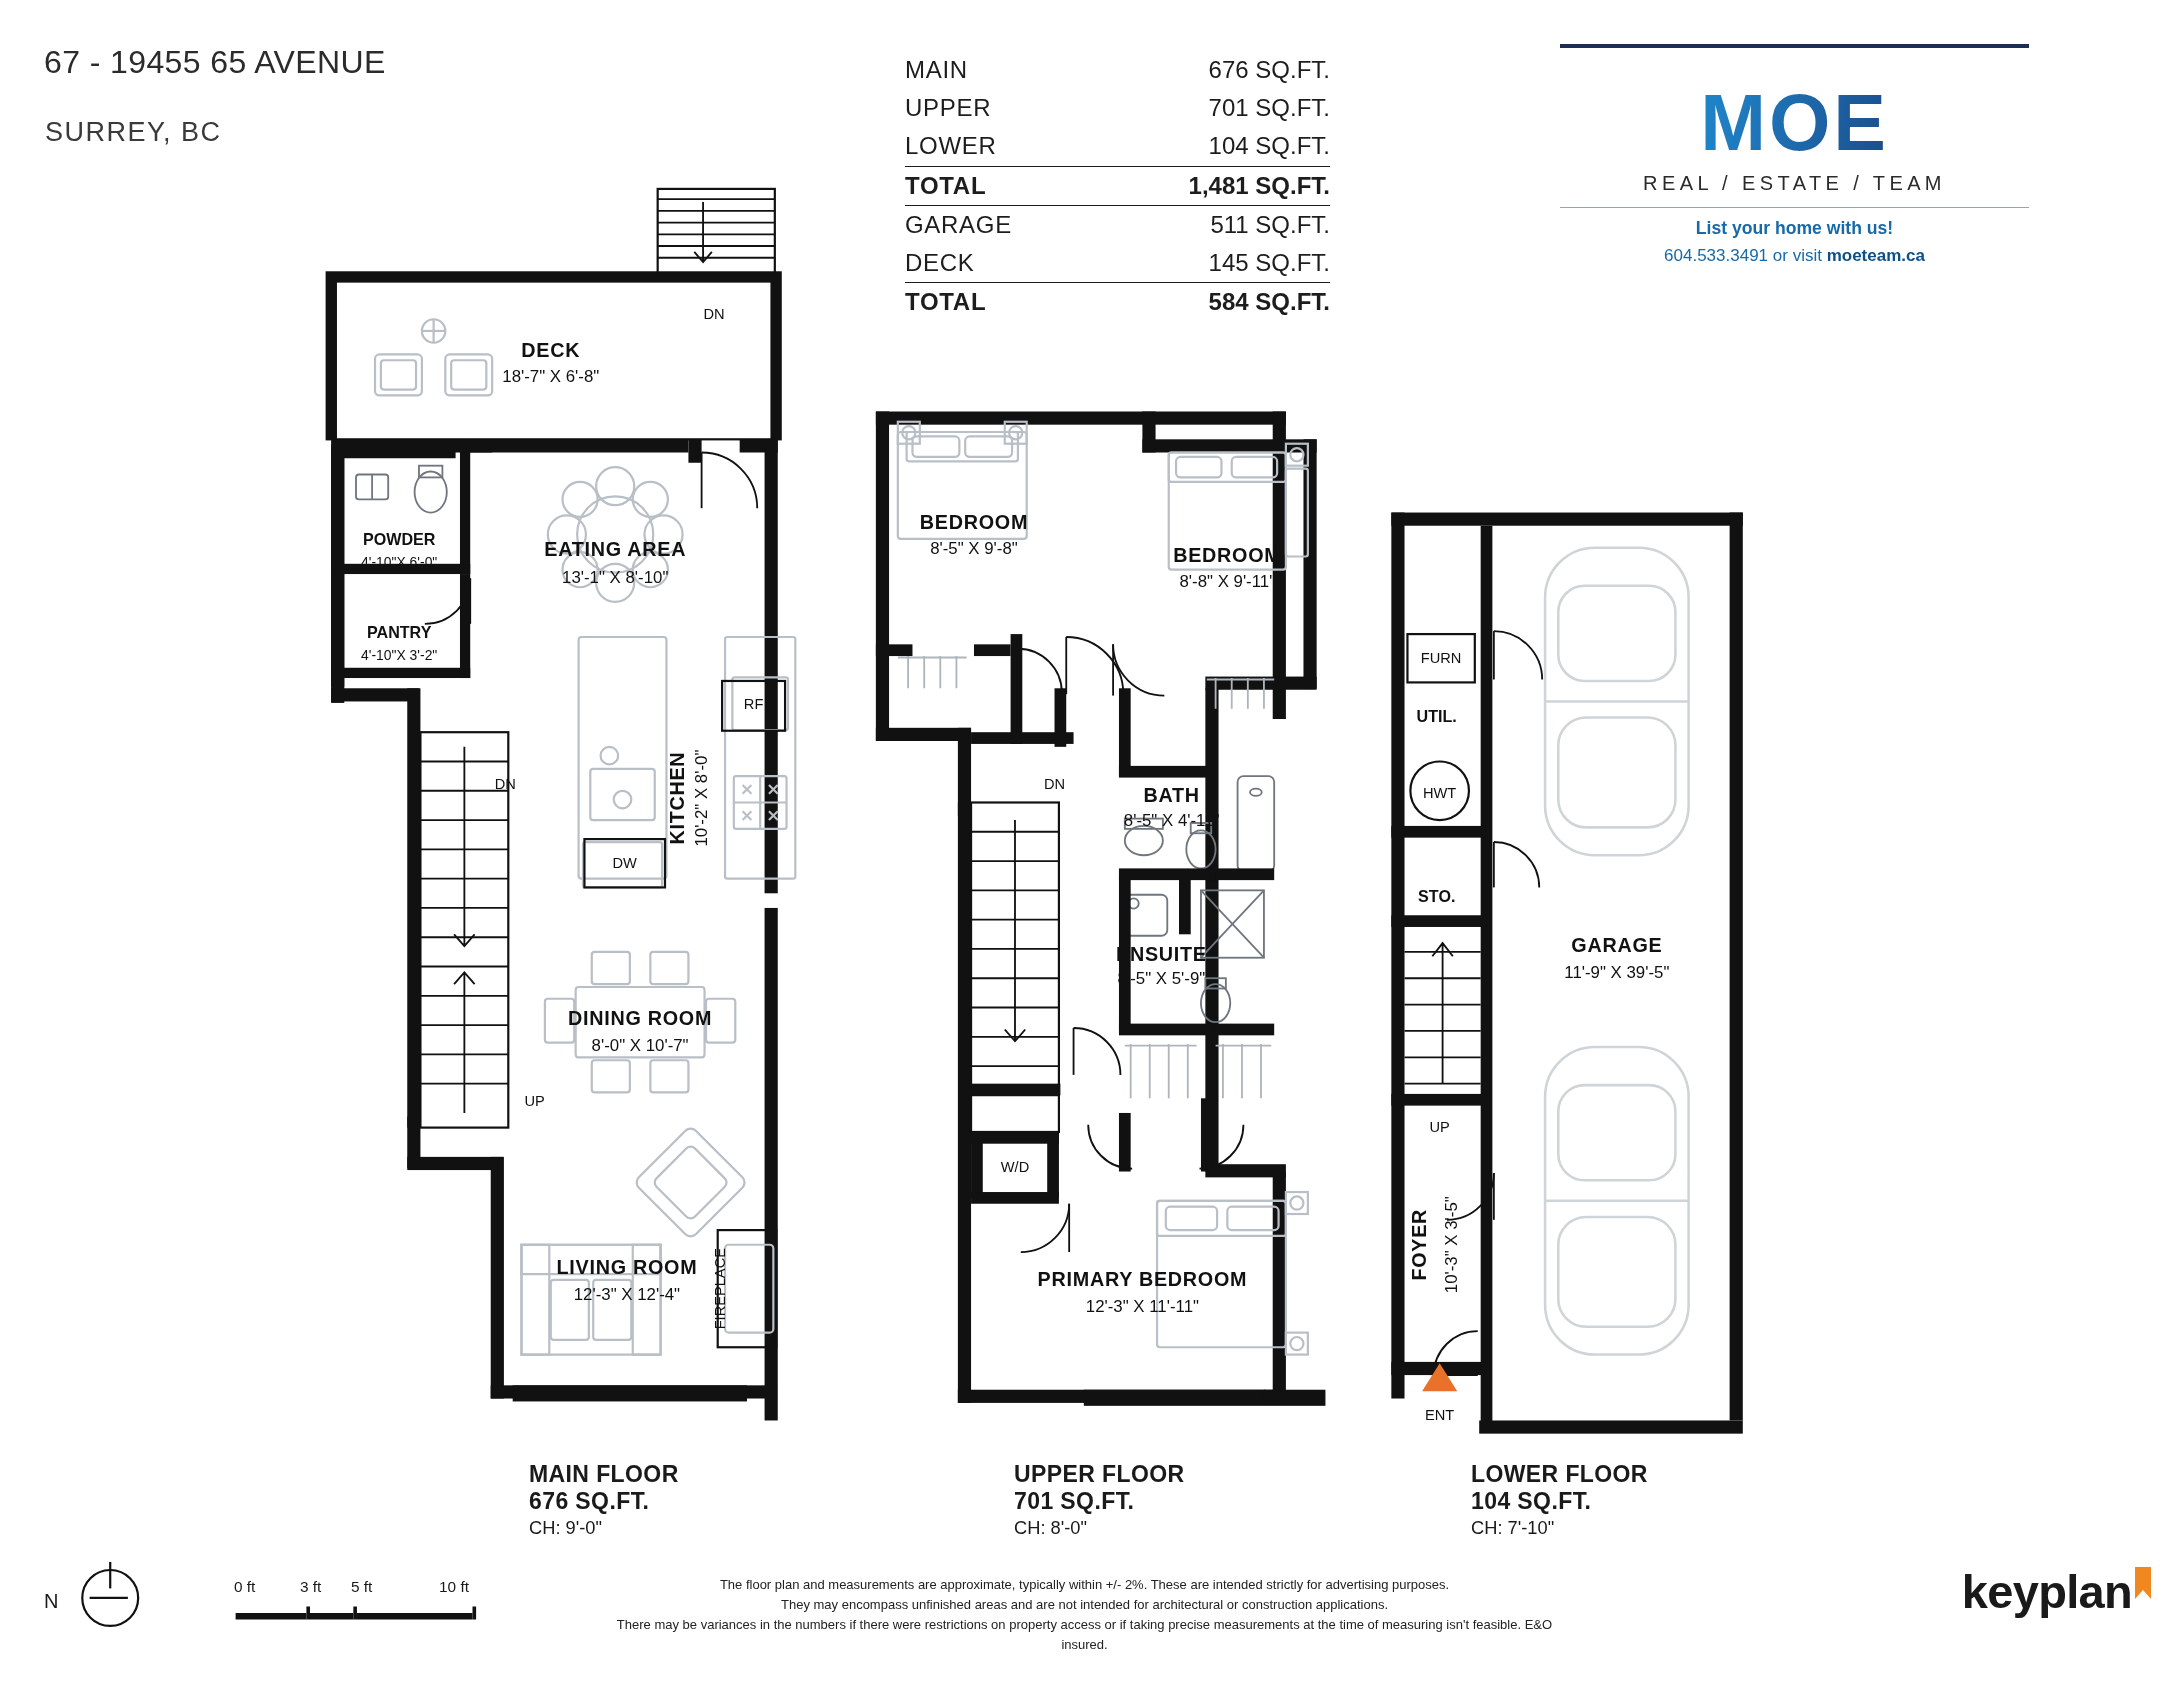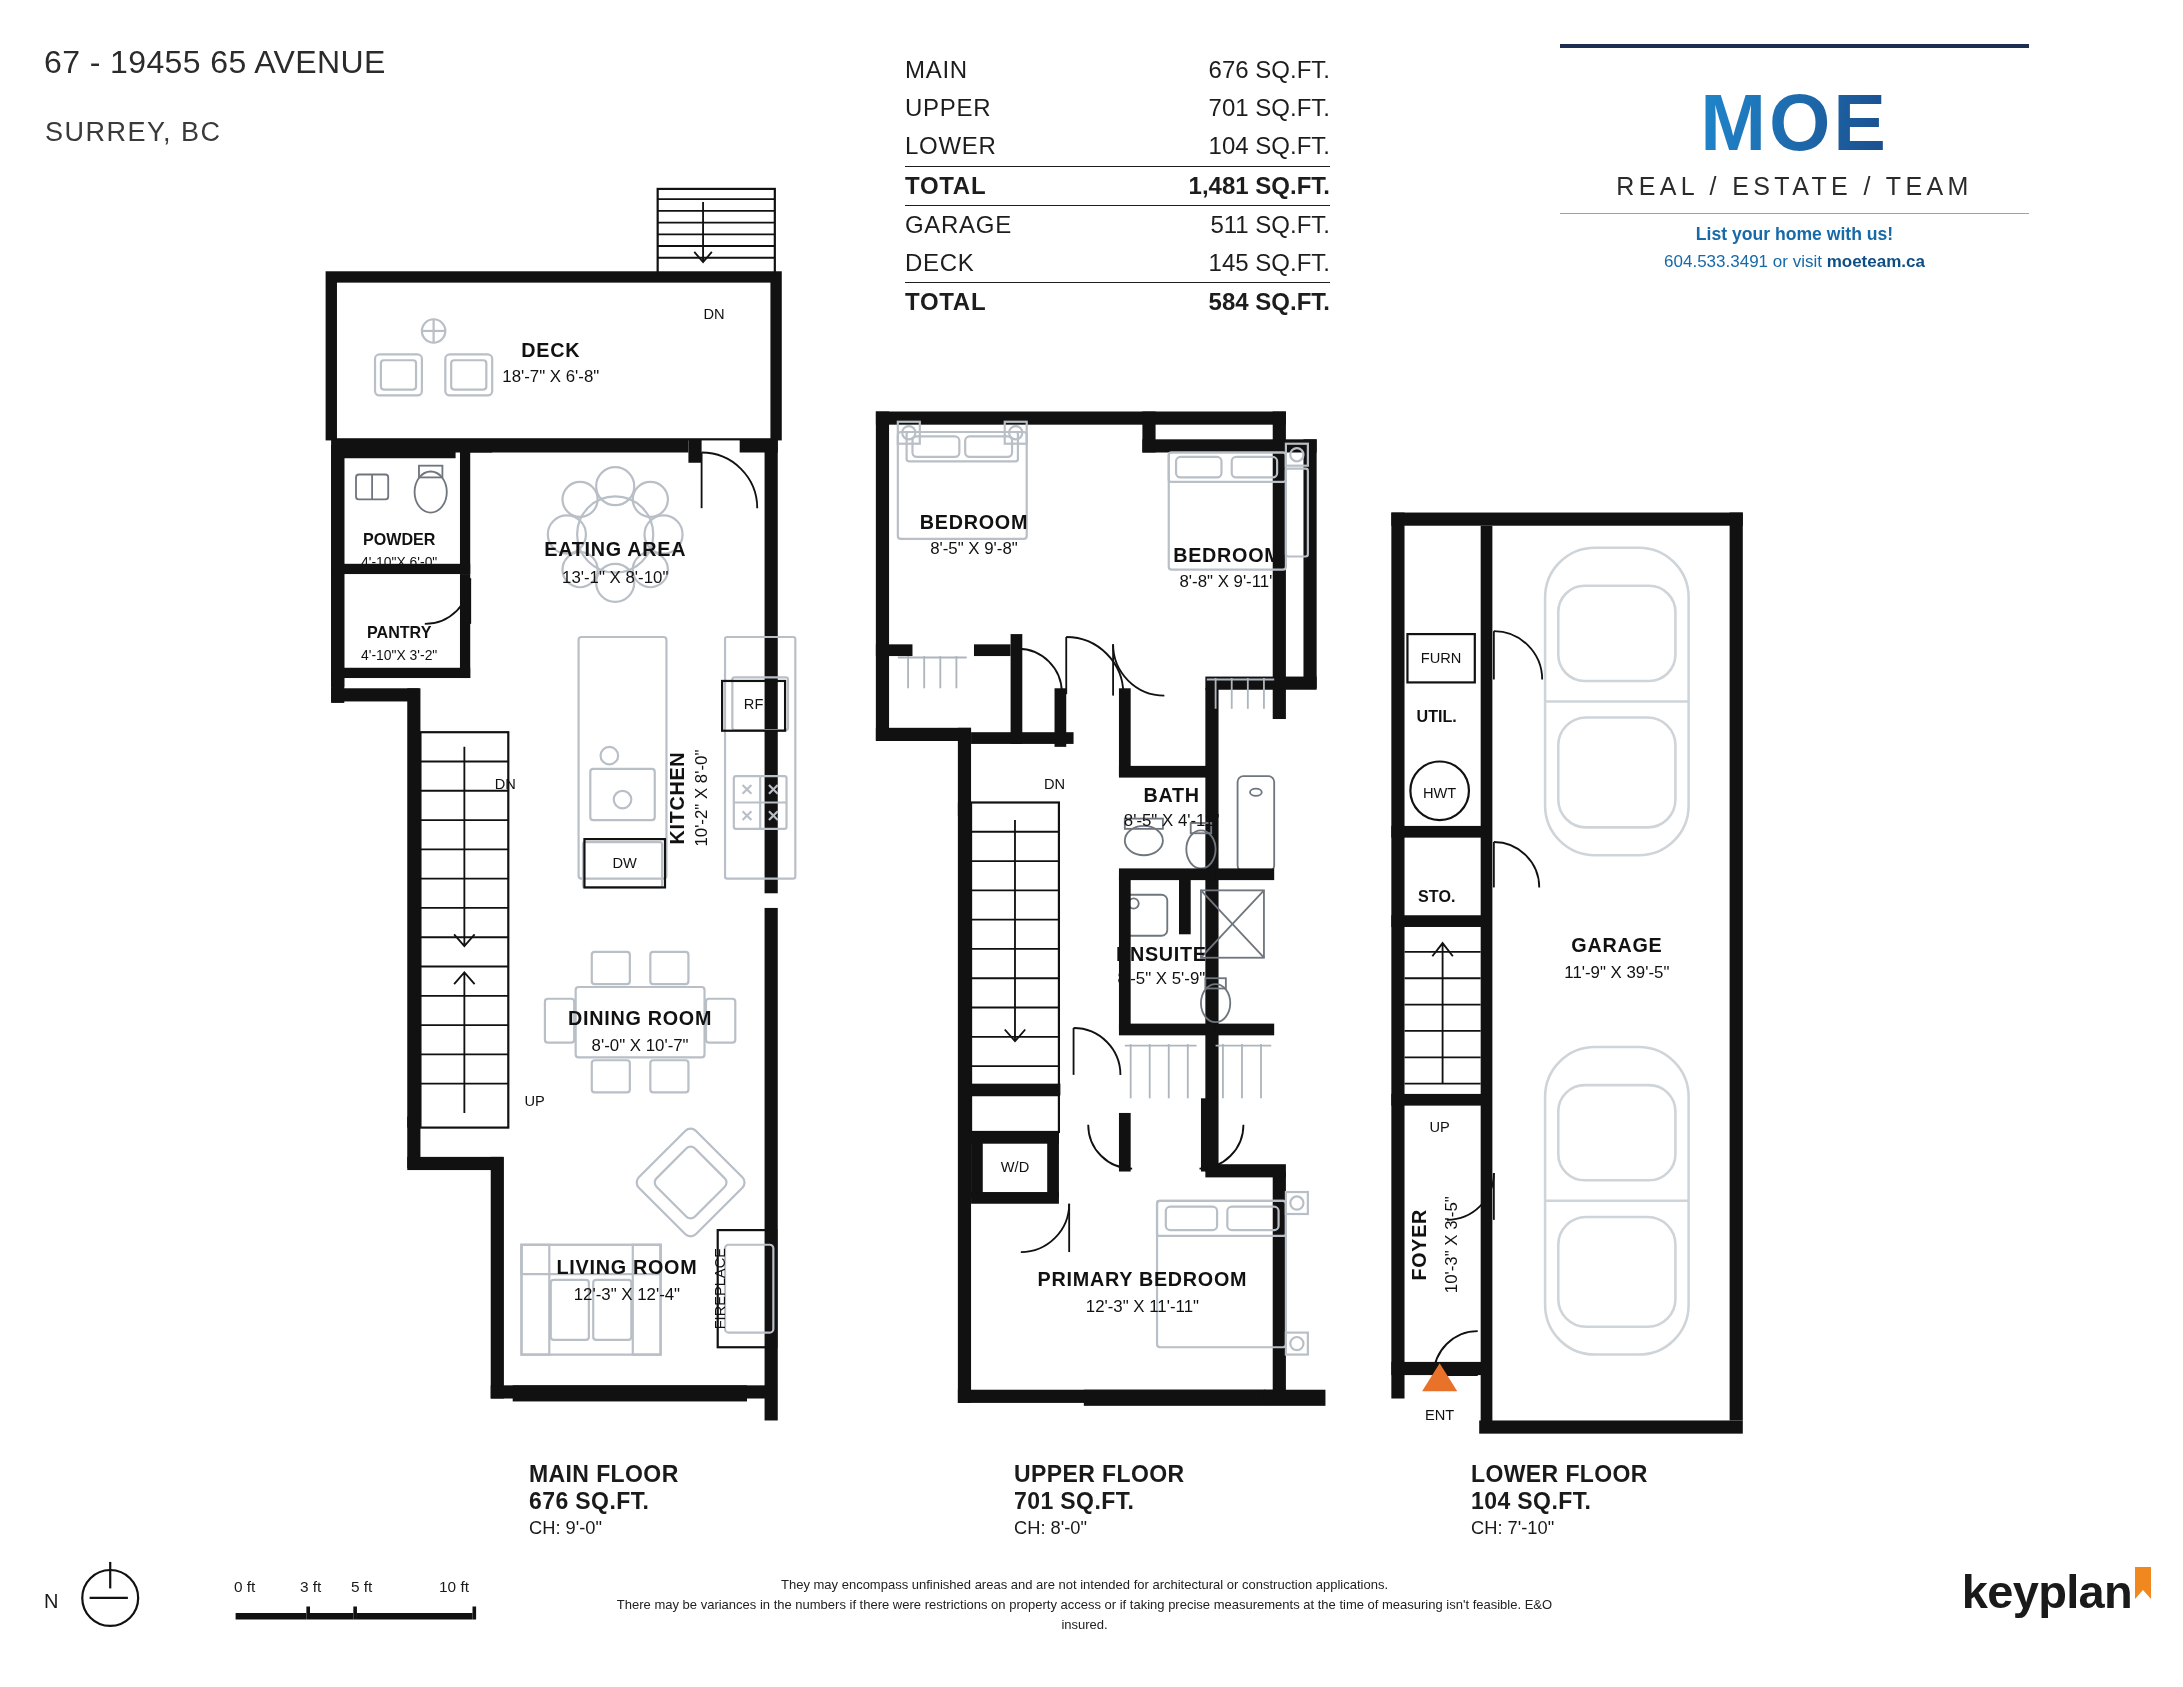--- a/index.html
+++ b/index.html
@@ -22,21 +22,21 @@
   #areatable td.val{text-align:right;font-variant-numeric:tabular-nums;}
   #areatable tr.sep td{border-bottom:1.5px solid #1d1d1d;}
   #areatable tr.total td{font-weight:bold;}
 
   
   #logo{left:1560px;top:44px;width:469px;text-align:center;}
   #logo .rule{width:469px;height:3.7px;background:#1c2f52;margin-bottom:35px;}
   #moeword{font-size:79px;font-weight:bold;letter-spacing:2.9px;line-height:1;
      background:linear-gradient(100deg,#19a8dd 0%,#1f7fc4 35%,#1b4f8e 70%,#15325f 100%);
      -webkit-background-clip:text;background-clip:text;color:transparent;}
-  #moetag{font-size:25px;letter-spacing:4.4px;color:#2b2b2b;margin-top:10.3px;}
+  #moetag{font-size:20px;letter-spacing:4.4px;color:#2b2b2b;margin-top:10.3px;}
   #moeline{width:100%;height:1.5px;background:#9aa3ad;margin:11.7px 0 10.3px 0;}
   #moecta{font-size:17.6px;font-weight:bold;color:#1769a8;}
   #moephone{font-size:17px;color:#1769a8;margin-top:7px;}
   #moephone b{color:#0f4f86;}
 
   
   svg.plan{position:absolute;left:0;top:0;}
   .wall{fill:#111;}
   .thinwall{fill:none;stroke:#111;stroke-width:3;}
   .furn{fill:none;stroke:#b9bfc6;stroke-width:3;}
@@ -536,20 +536,21 @@
     <rect x="0" y="18" width="98" height="9" fill="#111"></rect>
     <rect x="98" y="9" width="5" height="18" fill="#111"></rect>
     <rect x="103" y="18" width="60" height="9" fill="#111"></rect>
     <rect x="163" y="9" width="5" height="18" fill="#111"></rect>
     <rect x="168" y="18" width="160" height="9" fill="#111"></rect>
     <rect x="328" y="9" width="5" height="18" fill="#111"></rect>
   </svg>
 </div>
 
 <div class="abs" id="disclaimer">
+  <div>The floor plan and measurements are approximate, typically within +/- 2%. These are intended strictly for advertising purposes.</div>
   <div>They may encompass unfinished areas and are not intended for architectural or construction applications.</div>
   <div>There may be variances in the numbers if there were restrictions on property access or if taking precise measurements at the time of measuring isn't feasible. E&amp;O insured.</div>
 </div>
 
 <div class="abs" id="keyplan">
   <span class="kp">keyplan</span>
   <span class="flag"></span>
 </div>
 
 

